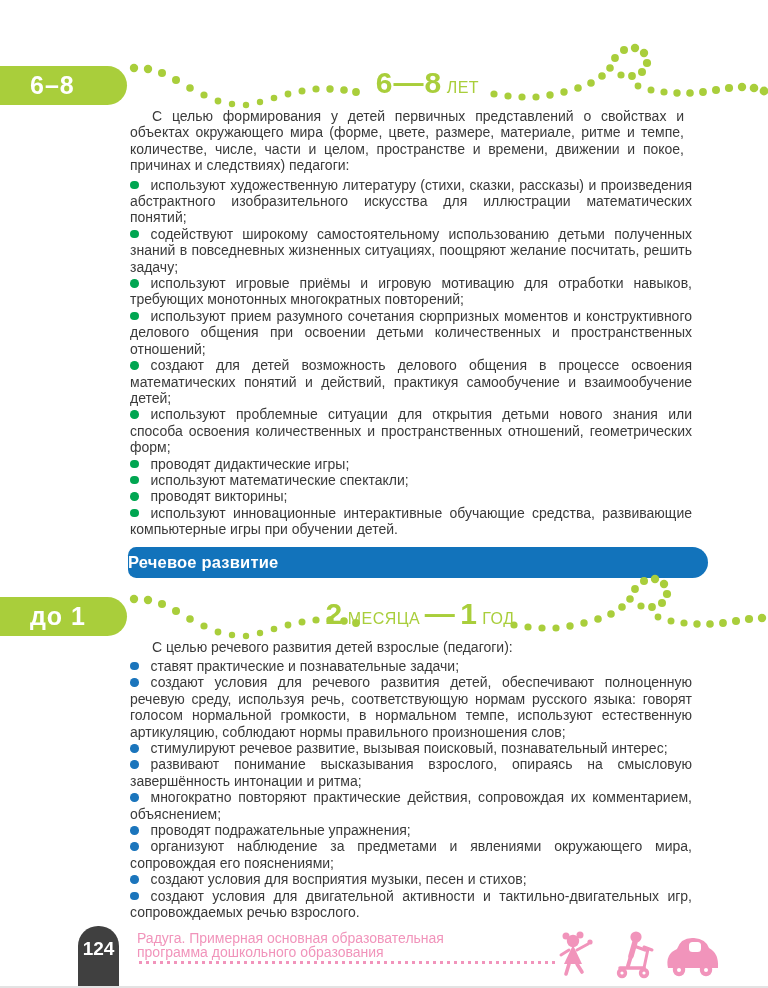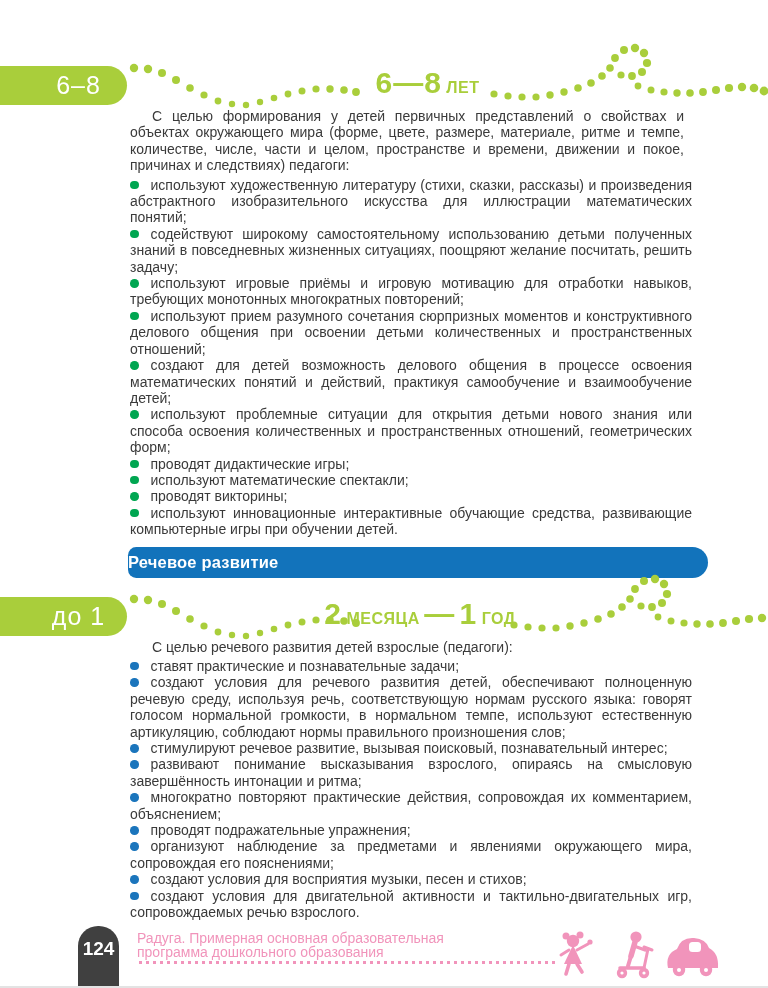--- a/index.html
+++ b/index.html
@@ -5,34 +5,34 @@
   html,body{margin:0;padding:0;background:#fff;}
   .page{
     position:relative;width:768px;height:988px;background:#ffffff;overflow:hidden;
     font-family:"Liberation Sans",sans-serif;color:#3a3a3a;
   }
   .content{position:absolute;top:58px;left:130px;width:562px;}
   
   .header-row{position:relative;height:50px;}
   .age-badge{
     position:absolute;left:-130px;top:8px;width:127px;height:39px;box-sizing:border-box;
-    background:#a9ce3b;border-radius:0 21px 21px 0;color:#fff;font-weight:normal;
-    font-size:25px;line-height:38px;text-align:center;padding-left:30px;letter-spacing:1px;
+    background:#a9ce3b;border-radius:0 21px 21px 0;color:#fff;font-weight:bold;
+    font-size:25px;line-height:38px;padding-left:30px;letter-spacing:1px;
   }
   .wave{position:absolute;}
   .wave-left{left:-2px;top:2px;}
   .wave-right{left:358px;top:-16px;}
   .header-row.s2 .wave-right{left:378px;}
   .age-heading{
     position:absolute;left:230px;top:8px;width:135px;text-align:center;color:#a9ce3b;
     white-space:nowrap;
   }
   .header-row.s2 .age-heading{left:185px;width:210px;}
   .age-heading .big{font-size:30px;font-weight:bold;letter-spacing:1px;}
-  .age-heading .small{font-size:16px;font-weight:bold;letter-spacing:0.5px;text-transform:uppercase;}
+  .age-heading .small{font-size:16px;font-weight:normal;letter-spacing:0.5px;text-transform:uppercase;}
   
   .intro{
     margin:0 8px 3px 0;font-size:14px;line-height:16.4px;text-align:justify;text-indent:22px;
   }
   .list{margin:0;}
   .item{margin:0;font-size:14px;line-height:16.4px;text-align:justify;}
   .bullet{
     display:inline-block;width:8.5px;height:8.5px;border-radius:50%;
     margin-right:12px;position:relative;top:-0.5px;
   }

